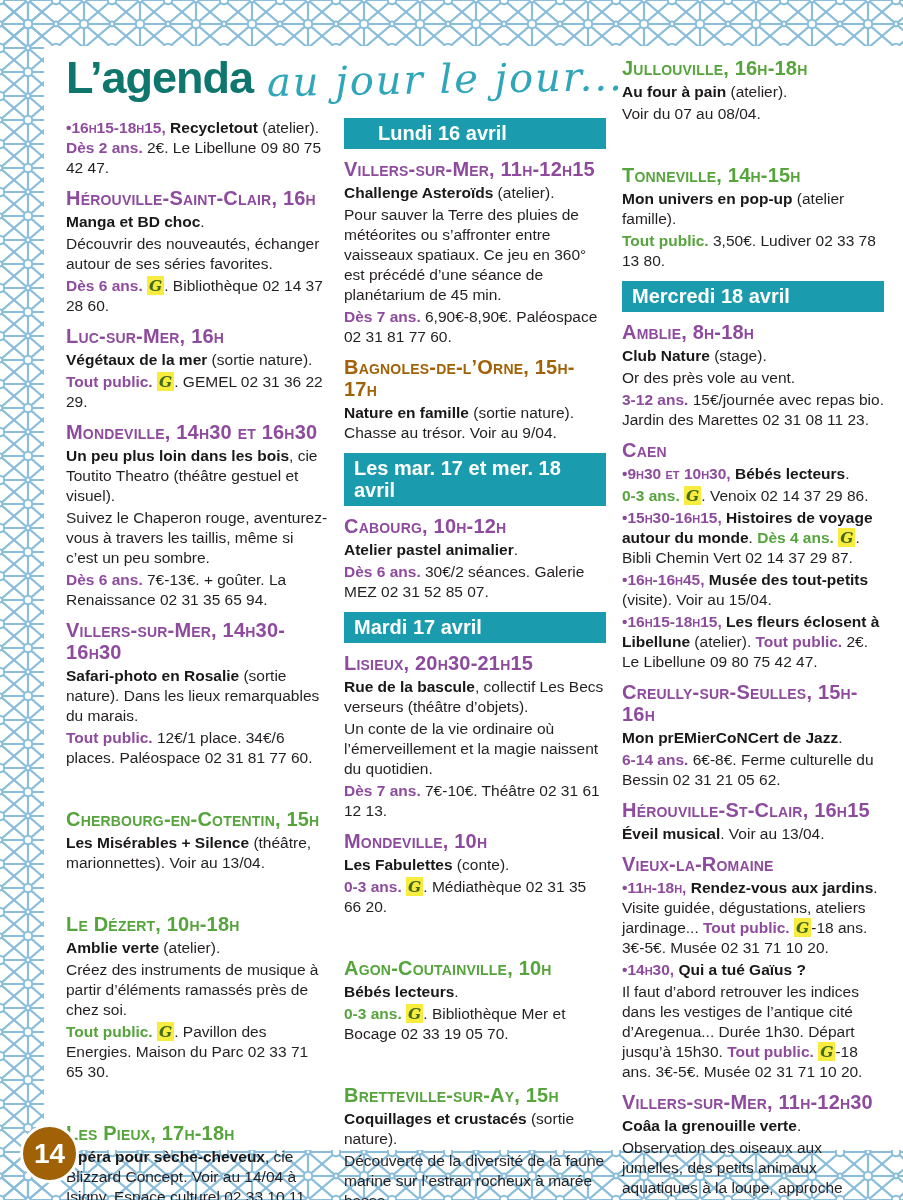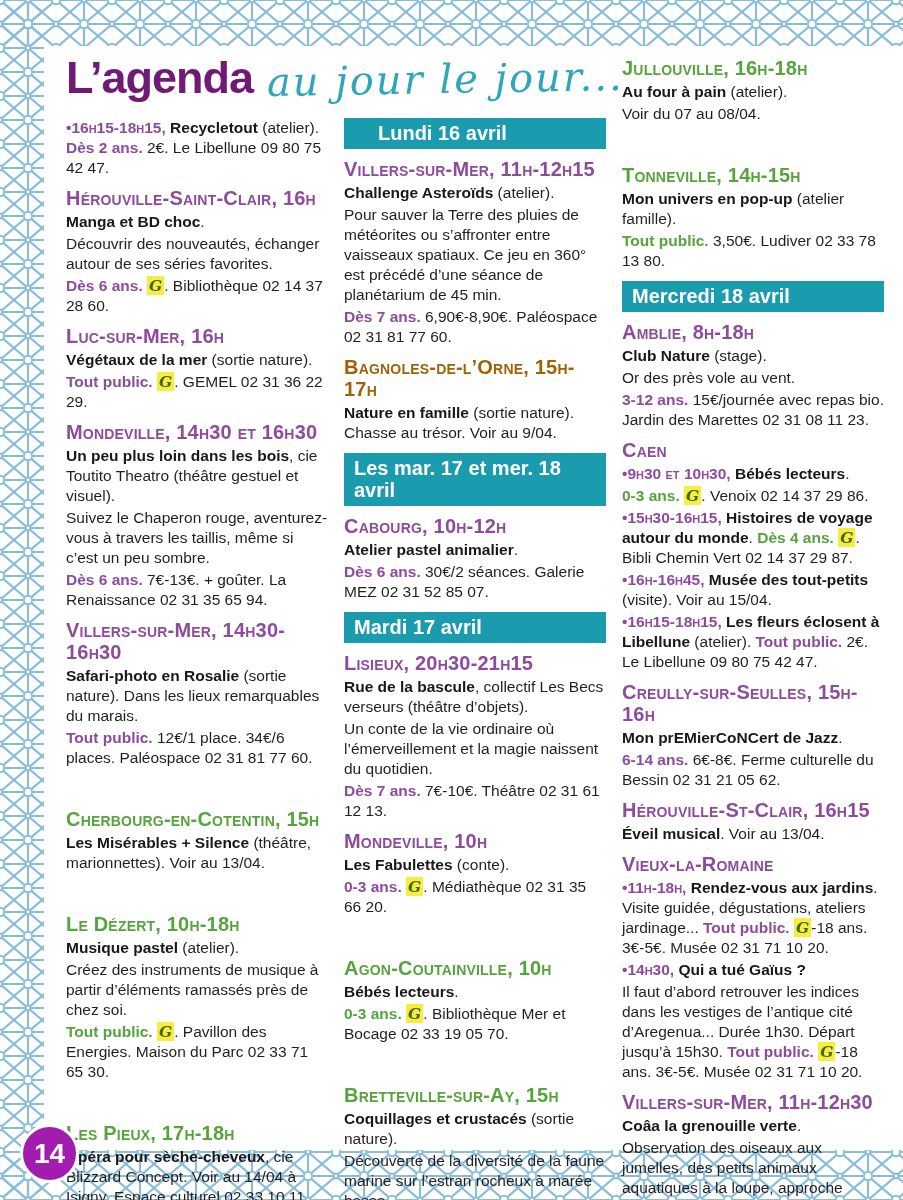--- a/index.html
+++ b/index.html
@@ -5,21 +5,21 @@
   html,body{margin:0;padding:0;}
   body{
     width:903px;height:1200px;position:relative;background:#ffffff;
     font-family:"Liberation Sans", sans-serif;color:#231f20;overflow:hidden;
   }
   svg.border-pattern{position:absolute;left:0;top:0;z-index:0;}
   .content{position:absolute;left:0;top:0;width:903px;height:1200px;z-index:1;}
 
   
   .page-header{position:absolute;left:66px;top:52px;width:560px;white-space:nowrap;}
-  .title-main{display:inline-block;font-size:45px;font-weight:900;letter-spacing:-1px;color:#701a75;vertical-align:baseline;text-align:center;}
+  .title-main{display:inline-block;font-size:45px;font-weight:900;letter-spacing:-1px;color:#0f766e;vertical-align:baseline;text-align:center;}
   .title-script{display:inline-block;margin-left:14px;font-family:"DejaVu Serif", serif;font-style:italic;font-size:40px;color:#2fa6ba;letter-spacing:2px;transform:rotate(-1deg);}
 
   
   .col{position:absolute;width:262px;top:118px;}
   #col-0{left:66px;}
   #col-1{left:344px;}
   #col-2{left:622px;top:57px;}
 
   .banner{
     background:#1b9cae;color:#ffffff;font-weight:700;font-size:20px;line-height:1.1;
@@ -41,21 +41,21 @@
   .r-p{font-weight:700;color:#8e4b9e;}
   .r-g{font-weight:700;color:#56a43c;}
   .r-tp{font-weight:700;color:#8e4b9e;font-variant:small-caps;}
   .gsym{
     background:#f8ec3f;color:#43691c;font-style:italic;font-weight:700;
     font-family:"DejaVu Serif", serif;padding:0 2px;
   }
 
   .page-badge{
     position:absolute;left:20px;top:1124px;width:53px;height:53px;border-radius:50%;
-    background:#a21caf;border:3px solid #ffffff;color:#ffffff;font-weight:800;font-size:28px;
+    background:#a16207;border:3px solid #ffffff;color:#ffffff;font-weight:800;font-size:28px;
     display:flex;align-items:center;justify-content:center;z-index:2;
   }
 </style>
 </head>
 <body>
 
 <svg class="border-pattern" width="903" height="1200" aria-hidden="true">
   <defs>
     <pattern id="asa" width="56" height="48" patternUnits="userSpaceOnUse">
       <g stroke="#8abdd9" stroke-width="2.2" fill="none">
@@ -110,21 +110,21 @@
         <h3 class="loc c-purple">Villers-sur-Mer, 14h30-16h30</h3>
         <p><span class="r-b">Safari-photo en Rosalie </span><span class="r-n">(sortie nature). Dans les lieux remarquables du marais.</span></p>
         <p><span class="r-p">Tout public. </span><span class="r-n">12€/1 place. 34€/6 places. Paléospace 02 31 81 77 60.</span></p>
       </section>
       <section class="event">
         <h3 class="loc c-green">Cherbourg-en-Cotentin, 15h</h3>
         <p><span class="r-b">Les Misérables + Silence </span><span class="r-n">(théâtre, marionnettes). Voir au 13/04.</span></p>
       </section>
       <section class="event">
         <h3 class="loc c-green">Le Dézert, 10h-18h</h3>
-        <p><span class="r-b">Musique pastel </span><span class="r-n">(atelier).</span></p>
+        <p><span class="r-b">Amblie verte </span><span class="r-n">(atelier).</span></p>
         <p><span class="r-n">Créez des instruments de musique à partir d’éléments ramassés près de chez soi.</span></p>
         <p><span class="r-g">Tout public. </span><span class="gsym">G</span><span class="r-n">. Pavillon des Energies. Maison du Parc 02 33 71 65 30.</span></p>
       </section>
       <section class="event">
         <h3 class="loc c-green">Les Pieux, 17h-18h</h3>
         <p><span class="r-b">Opéra pour sèche-cheveux</span><span class="r-n">, cie Blizzard Concept. Voir au 14/04 à Isigny. Espace culturel 02 33 10 11 20.</span></p>
       </section>
       <div class="banner">Du lun. 16 au ven. 20 avril</div>
       <section class="event">
         <h3 class="loc c-purple">Villers-sur-Mer, 16h-17h15</h3>

